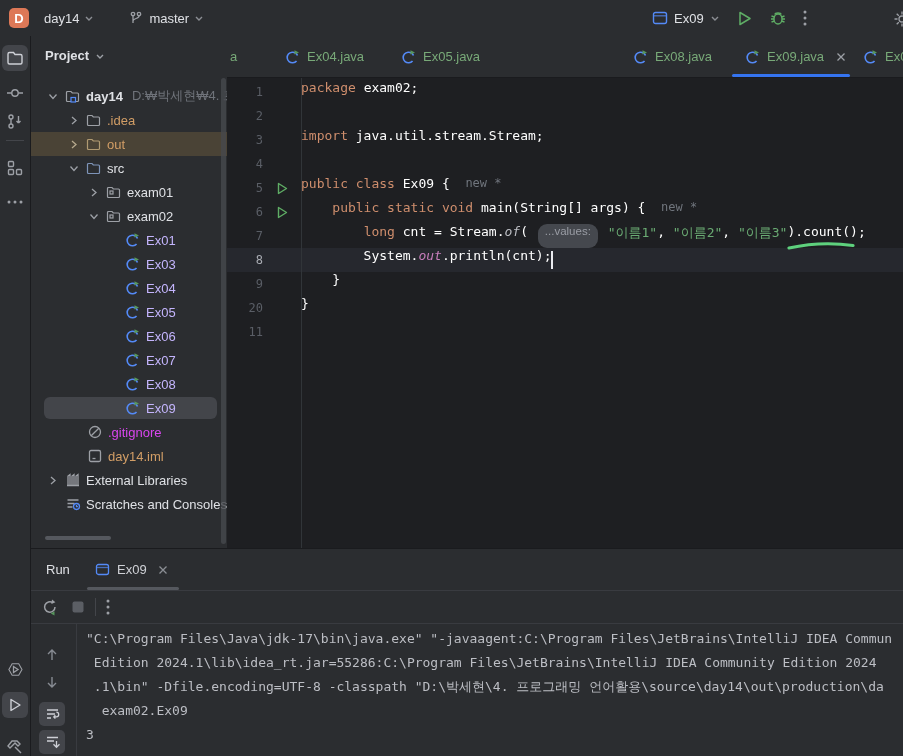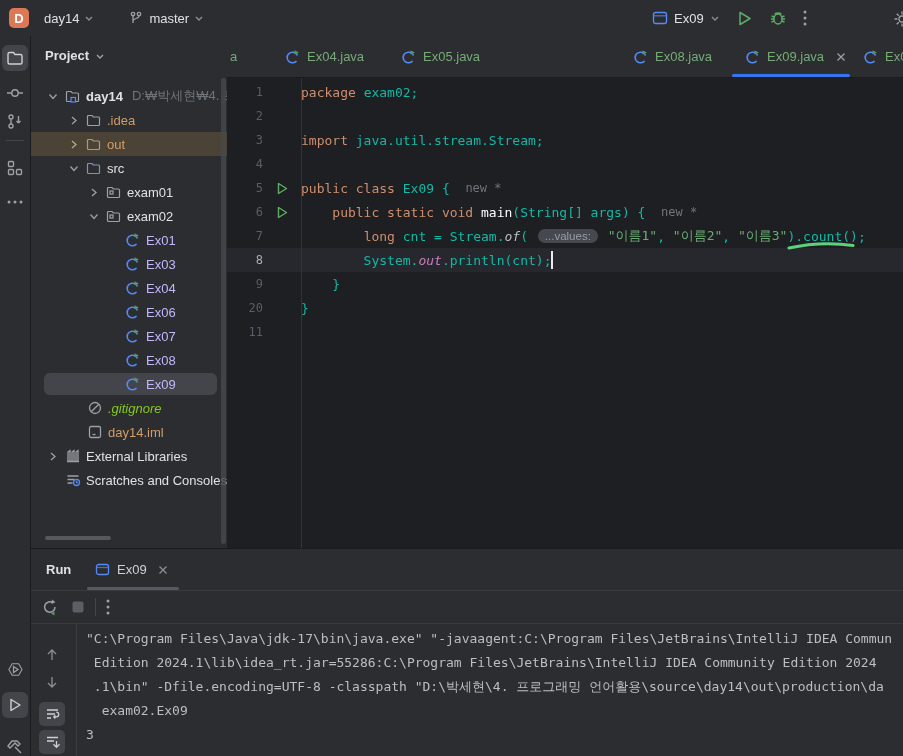--- a/index.html
+++ b/index.html
@@ -32,21 +32,21 @@
   .pp-header{position:absolute;left:14px;top:12px;display:flex;align-items:center;gap:6px;font-weight:bold;color:#dfe1e5;}
   .tree{position:absolute;left:0;top:48px;right:0;}
   .trow{height:24px;display:flex;align-items:center;gap:5px;white-space:nowrap;}
   .chev{width:14px;flex:none;display:flex;justify-content:center;}
   .chev.open svg{transform:rotate(90deg);}
   .tlabel{color:#dfe1e5;}
   .b{font-weight:bold;}
   .tpath{color:#6f737a;margin-left:4px;}
   .c-orange .tlabel{color:#d29e66;}
   .c-green .tlabel{color:#c4b5fd;}
-  .c-red .tlabel{color:#84cc16;font-style:italic;}
+  .c-red .tlabel{color:#d946ef;}
   .row-out{background:#4a4336;}
   .row-sel{position:relative;}
   .row-sel::before{content:"";position:absolute;left:13px;right:10px;top:1px;bottom:1px;
                    background:#43454a;border-radius:6px;}
   .row-sel>*{position:relative;}
   .lv0{padding-left:15px}.lv1{padding-left:36px}.lv2{padding-left:56px}
   .lv3{padding-left:94px}.lv1f{padding-left:56px}
   .pp-vscroll{position:absolute;right:1px;top:42px;width:5px;height:466px;background:#46494e;border-radius:3px;opacity:.8;}
   .pp-hscroll{position:absolute;left:14px;top:500px;width:66px;height:4px;background:#55585e;border-radius:2px;}
 
@@ -54,37 +54,37 @@
   .editor-col{position:absolute;left:227px;top:36px;width:676px;height:512px;background:#1e1f22;overflow:hidden;}
   .tabbar{position:absolute;left:0;top:0;width:676px;height:41px;background:#2b2d30;border-bottom:1px solid #1a1b1e;}
   .tab{position:absolute;top:0;height:41px;display:flex;align-items:center;gap:6px;color:#78a978;}
   .tab-underline{position:absolute;left:505px;top:38px;width:118px;height:3px;background:#3574f0;border-radius:2px;}
   .lines{position:absolute;left:0;top:42px;right:0;bottom:0;padding-top:2px;
          font-family:"DejaVu Sans Mono",monospace;font-size:13px;}
   .lines::before{content:"";position:absolute;left:74px;top:0;bottom:0;width:1px;background:#313539;}
   .eline{height:24px;display:flex;align-items:center;white-space:pre;}
   .lnum{width:36px;text-align:right;color:#5a5e66;flex:none;font-size:12px;}
   .garrow{width:38px;flex:none;display:flex;justify-content:center;}
-  .lcode{position:relative;flex:1;height:24px;display:flex;align-items:center;overflow:visible;}
+  .lcode{position:relative;flex:1;height:24px;display:flex;overflow:visible;}
   .eline.current{background:#26282e;}
   .eline.current .lnum{color:#a9acb3;}
-  .t-kw{color:#cf8e6d}.t-plain{color:#14b8a6}.t-fn{color:#ffffff}
+  .t-kw{color:#cf8e6d}.t-plain{color:#ffffff}.t-fn{color:#ffffff}
   .t-static{color:#bcbec4;font-style:italic}.t-field{color:#c77dbb;font-style:italic}
   .t-str{color:#6aab73}
   .t-hint{color:#70757d;font-size:12px}
   .t-pill{background:#45484e;color:#9a9da5;border-radius:9px;padding:1px 7px;
           font-family:"Liberation Sans",sans-serif;font-size:11.5px;margin:0 2px;}
   .count-marker{position:absolute;left:486px;top:17px;}
   .caret{position:absolute;left:250px;top:3px;width:2px;height:18px;background:#e8eaee;}
 
   
   .run-panel{position:absolute;left:31px;top:548px;width:872px;height:208px;background:#2b2d30;
              border-top:1px solid #1a1b1e;}
   .rp-header{position:absolute;left:0;top:0;width:100%;height:41px;border-bottom:1px solid #393b40;}
-  .rp-title{position:absolute;left:15px;top:13px;font-weight:bold;color:#dfe1e5;}
+  .rp-title{position:absolute;left:15px;top:13px;font-weight:normal;color:#dfe1e5;}
   .rp-tab{position:absolute;left:64px;top:0;height:41px;display:flex;align-items:center;gap:7px;color:#cfd1d6;}
   .rp-tab-underline{position:absolute;left:56px;top:38px;width:92px;height:3px;background:#55585e;border-radius:2px;}
   .rp-toolbar{position:absolute;left:0;top:42px;width:100%;height:32px;border-bottom:1px solid #393b40;
               display:flex;align-items:center;}
   .rp-toolbar .sep{width:1px;height:18px;background:#43454a;margin:0 10px;}
   .console-gutter{position:absolute;left:0;top:75px;width:45px;bottom:0;border-right:1px solid #393b40;}
   .cg-btn{position:absolute;left:8px;width:26px;height:24px;border-radius:5px;display:flex;align-items:center;justify-content:center;}
   .cg-btn.active{background:#43454a;}
   .console-text{position:absolute;left:55px;top:78px;right:0;bottom:0;overflow:hidden;
                 font-family:"DejaVu Sans Mono",monospace;font-size:13px;line-height:24px;
@@ -296,20 +296,27 @@
           <path d="M9.5 1.2 L14 3.4 L9.5 5.6 Z" fill="#57965c"></path>
         </svg>
       <span class="tlabel">Ex03</span>
     </div>
     <div class="trow lv3 c-green">
       <svg class="ic" width="16" height="16">
           <circle cx="7.5" cy="8.5" r="5.3" fill="none" stroke="#548af7" stroke-width="1.6" stroke-dasharray="27 7" transform="rotate(40 7.5 8.5)"></circle>
           <path d="M9.5 1.2 L14 3.4 L9.5 5.6 Z" fill="#57965c"></path>
         </svg>
       <span class="tlabel">Ex04</span>
+    </div>
+    <div class="trow lv3 c-green">
+      <svg class="ic" width="16" height="16">
+          <circle cx="7.5" cy="8.5" r="5.3" fill="none" stroke="#548af7" stroke-width="1.6" stroke-dasharray="27 7" transform="rotate(40 7.5 8.5)"></circle>
+          <path d="M9.5 1.2 L14 3.4 L9.5 5.6 Z" fill="#57965c"></path>
+        </svg>
+      <span class="tlabel">Ex05</span>
     </div>
     <div class="trow lv3 c-green">
       <svg class="ic" width="16" height="16">
           <circle cx="7.5" cy="8.5" r="5.3" fill="none" stroke="#548af7" stroke-width="1.6" stroke-dasharray="27 7" transform="rotate(40 7.5 8.5)"></circle>
           <path d="M9.5 1.2 L14 3.4 L9.5 5.6 Z" fill="#57965c"></path>
         </svg>
       <span class="tlabel">Ex06</span>
     </div>
     <div class="trow lv3 c-green">
       <svg class="ic" width="16" height="16">

